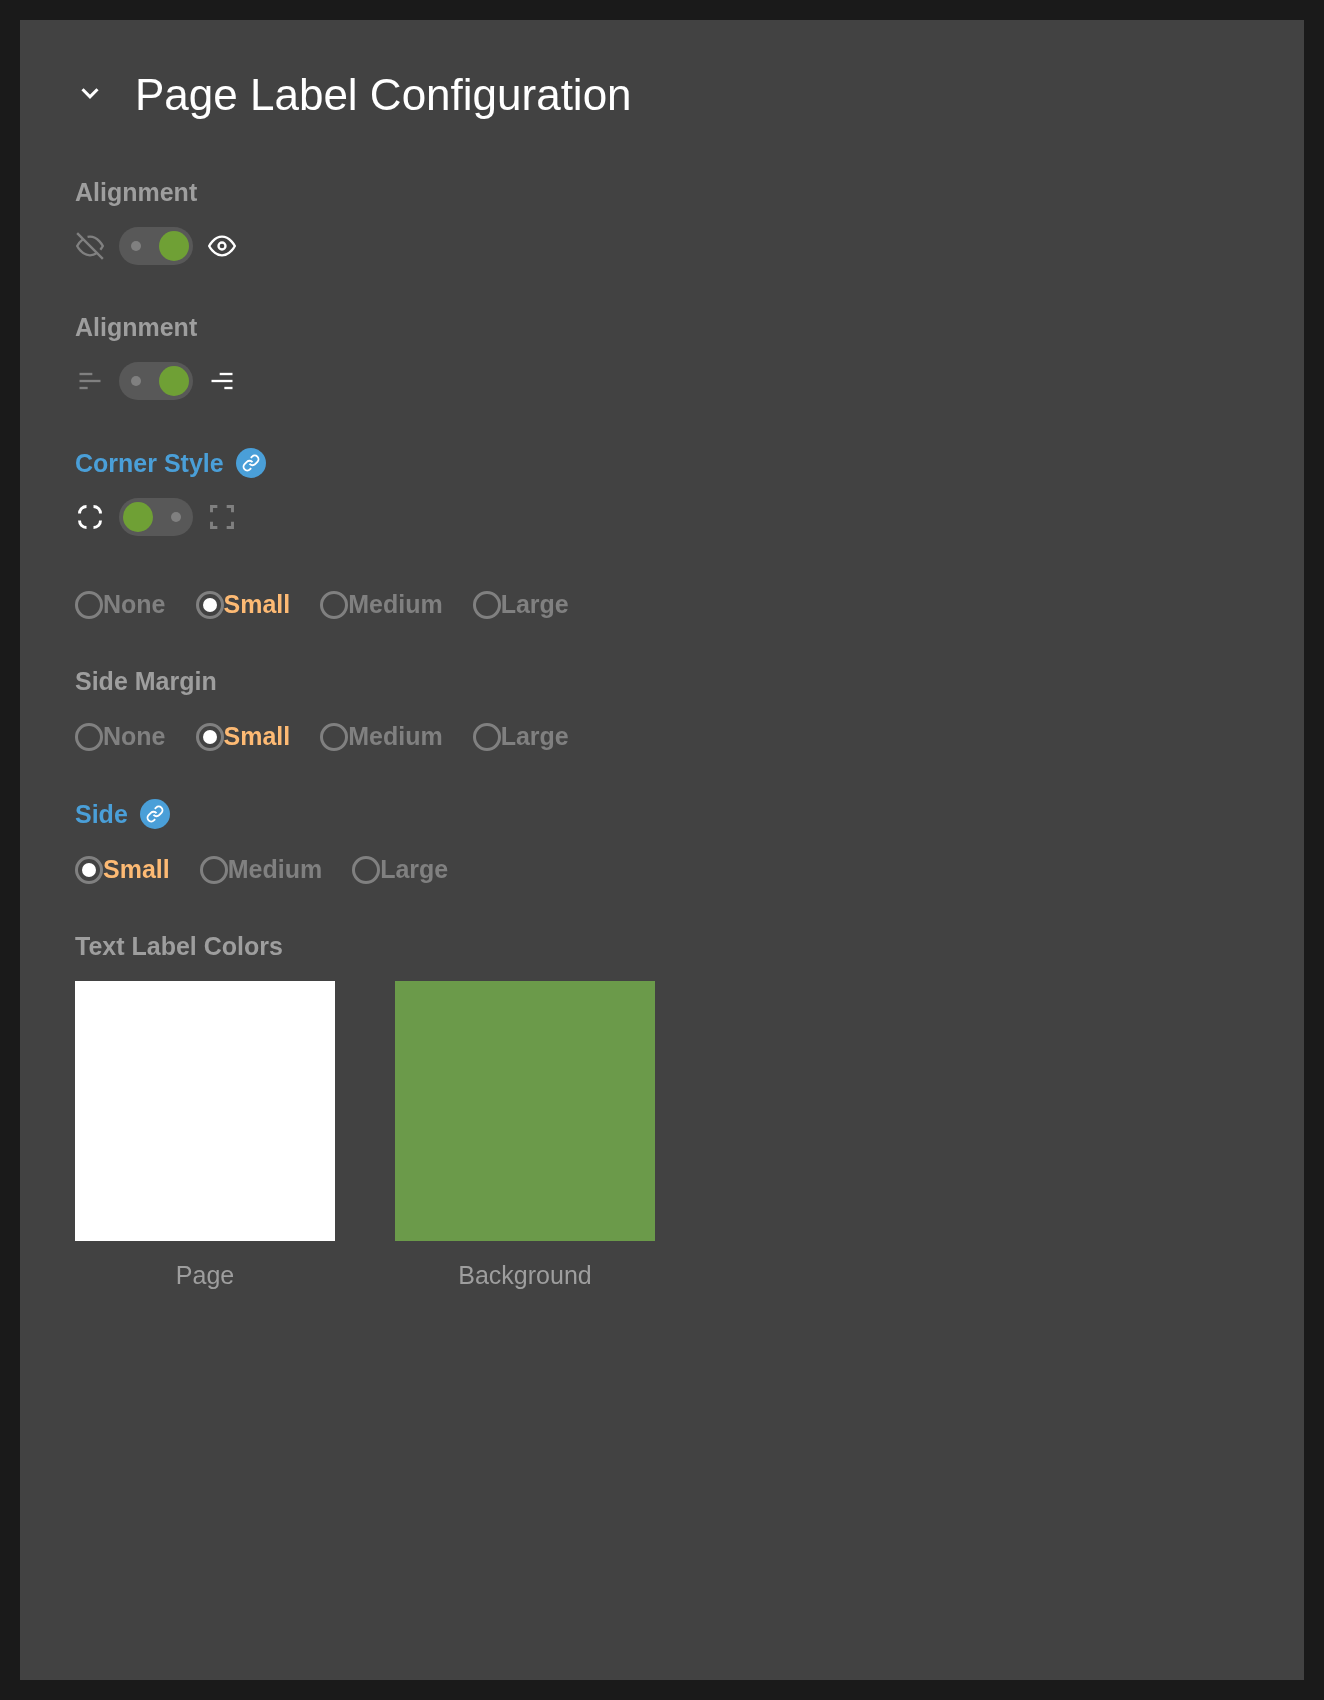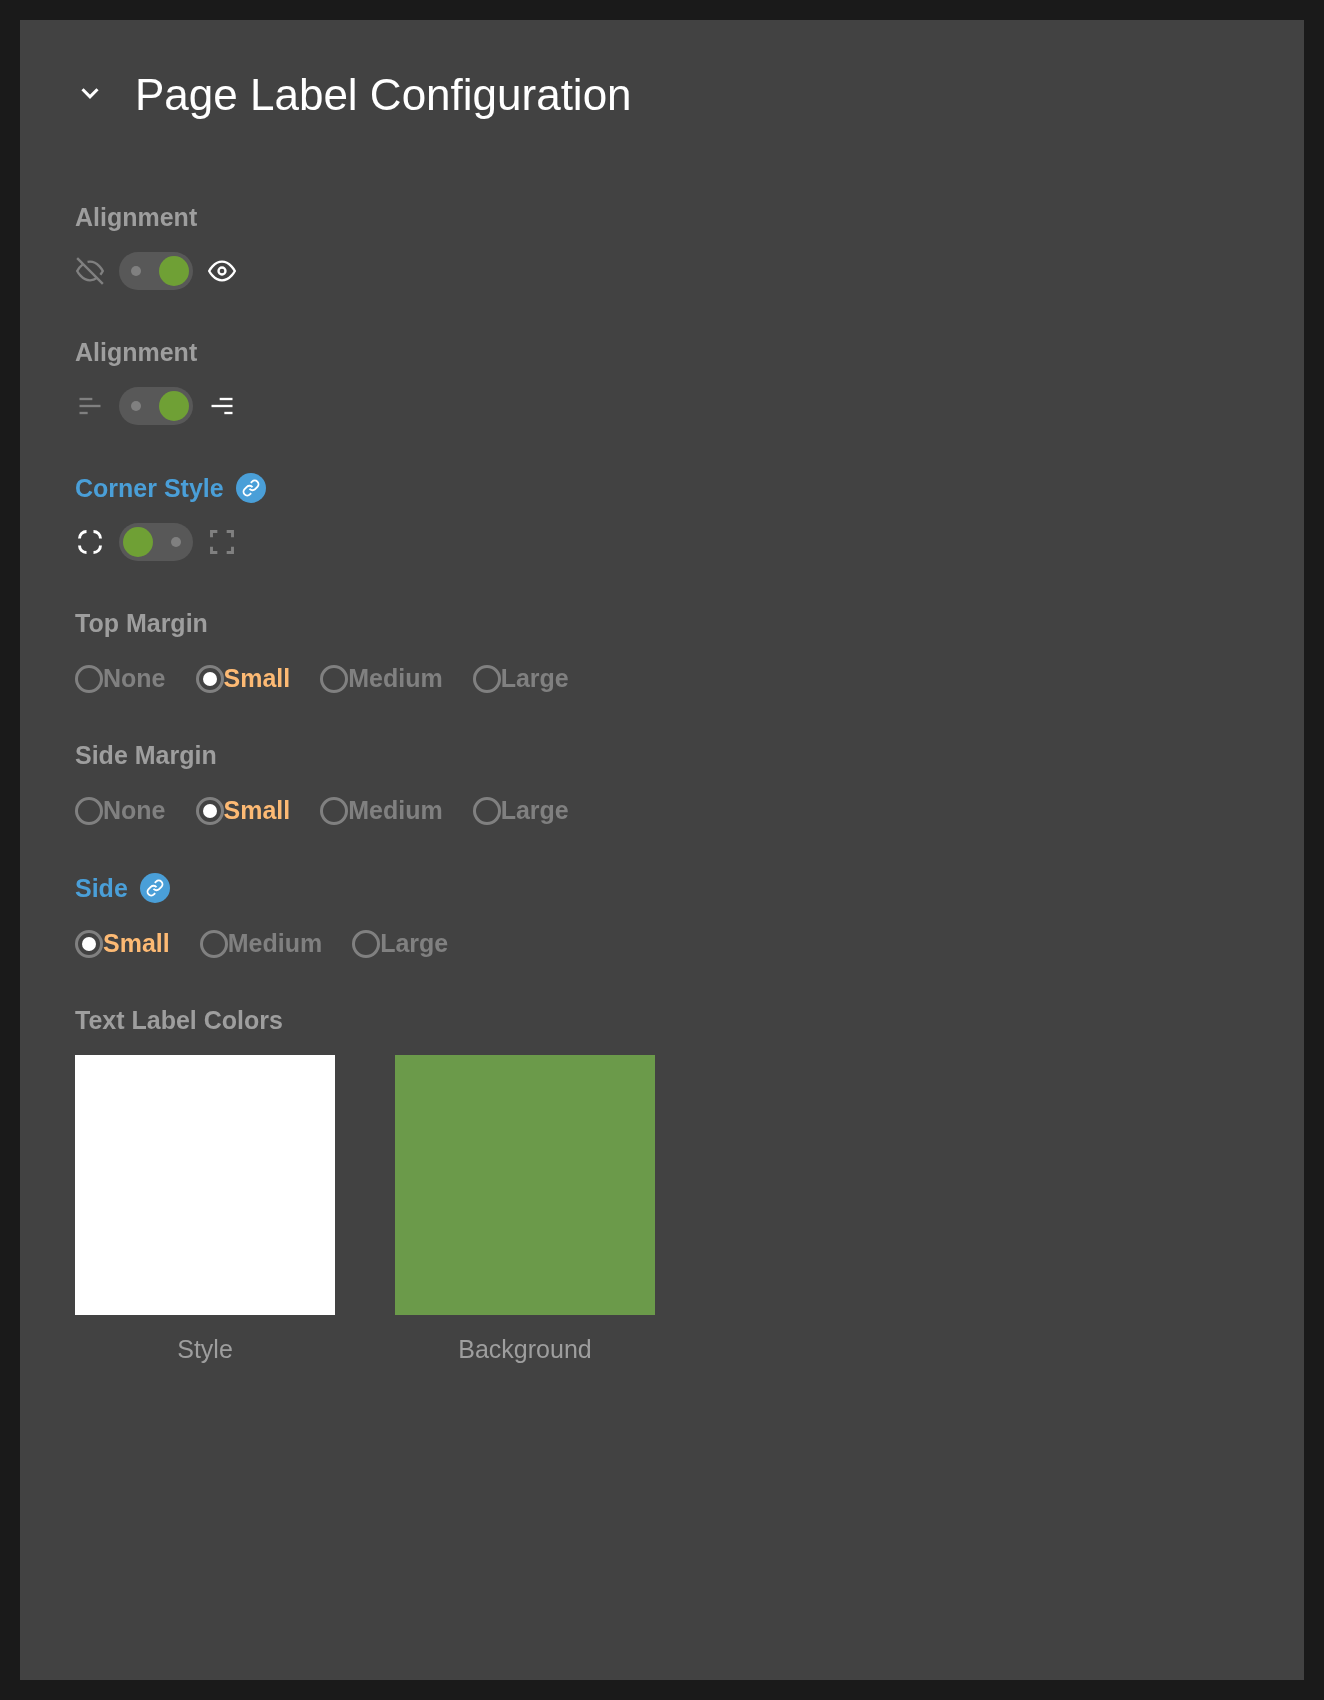--- a/index.html
+++ b/index.html
@@ -12,21 +12,21 @@
   .panel {
     background: #424242;
     width: 100%;
     height: 100%;
     padding: 50px 55px;
   }
   .header {
     display: flex;
     align-items: center;
     gap: 30px;
-    margin-bottom: 83px;
+    margin-bottom: 58px;
   }
   .header svg { flex-shrink: 0; }
   .title {
     color: #ffffff;
     font-size: 44px;
     font-weight: 400;
   }
   .section {
     margin-bottom: 48px;
   }
@@ -233,21 +233,20 @@
           <path d="M3 8V3h5"></path>
             <path d="M16 3h5v5"></path>
             <path d="M21 16v5h-5"></path>
             <path d="M8 21H3v-5"></path>
         </svg>
       </span>
     </div>
   </div>
 
   <div class="section">
-    <div class="section-label">Top Margin</div>
     <div class="radio-row">
       <div class="radio-item">
         <span class="radio"></span>
         <span class="radio-label">None</span>
       </div>
       <div class="radio-item selected">
         <span class="radio selected"></span>
         <span class="radio-label">Small</span>
       </div>
       <div class="radio-item">
@@ -307,21 +306,21 @@
         <span class="radio-label">Large</span>
       </div>
     </div>
   </div>
 
   <div class="section">
     <div class="section-label">Text Label Colors</div>
     <div class="swatches">
       <div class="swatch-col">
         <div class="swatch" style="background:#ffffff"></div>
-        <div class="swatch-label">Style</div>
+        <div class="swatch-label">Page</div>
       </div>
       <div class="swatch-col">
         <div class="swatch" style="background:#6b9a4a"></div>
         <div class="swatch-label">Background</div>
       </div>
     </div>
   </div>
 
 </div>
 

